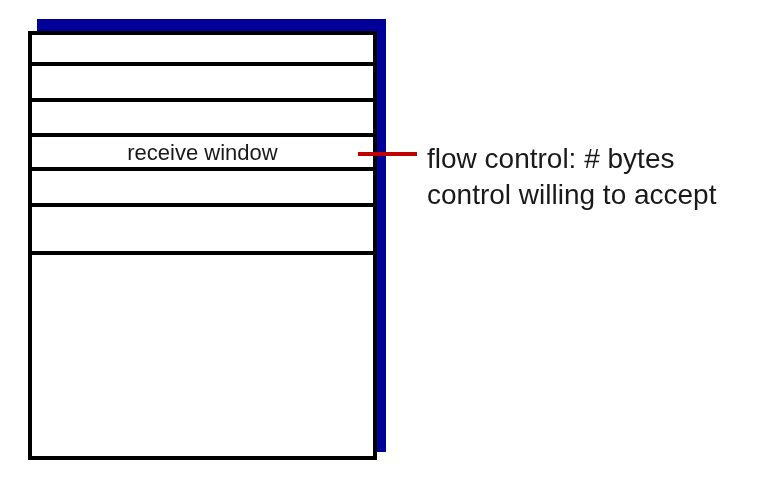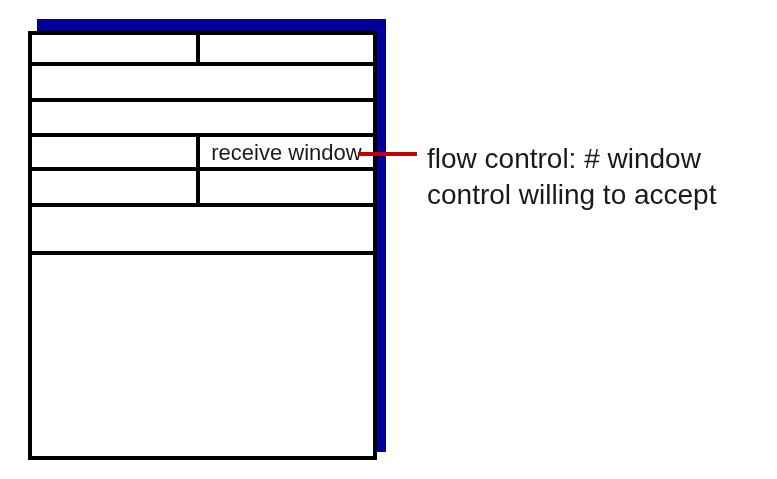--- a/index.html
+++ b/index.html
@@ -31,21 +31,21 @@
     width: 349px;
     height: 429px;
     background: #ffffff;
     border: 4px solid #000000;
     display: flex;
     flex-direction: column;
   }
 
   .seg-row {
     display: flex;
-    flex-direction: row;
+    flex-direction: column;
     border-bottom: 4px solid #000000;
     background: #ffffff;
   }
   .seg-row:last-child { border-bottom: none; flex: 1 1 auto; }
 
   .row-h1 { height: 31px; } 
   .row-h2 { height: 36px; }
   .row-h3 { height: 35px; }
   .row-h4 { height: 34px; }
   .row-h5 { height: 36px; }
@@ -131,17 +131,17 @@
 
     <div class="seg-row">
       <div class="cell-full"></div>
     </div>
 
   </div>
 
   <div class="connector-line" style="background: rgb(192, 0, 0);"></div>
 
   <div class="annotation">
-    <div>flow control: # window</div>
+    <div>flow control: # bytes</div>
     <div>control willing to accept</div>
   </div>
 
 </div>
 
 </body></html>

